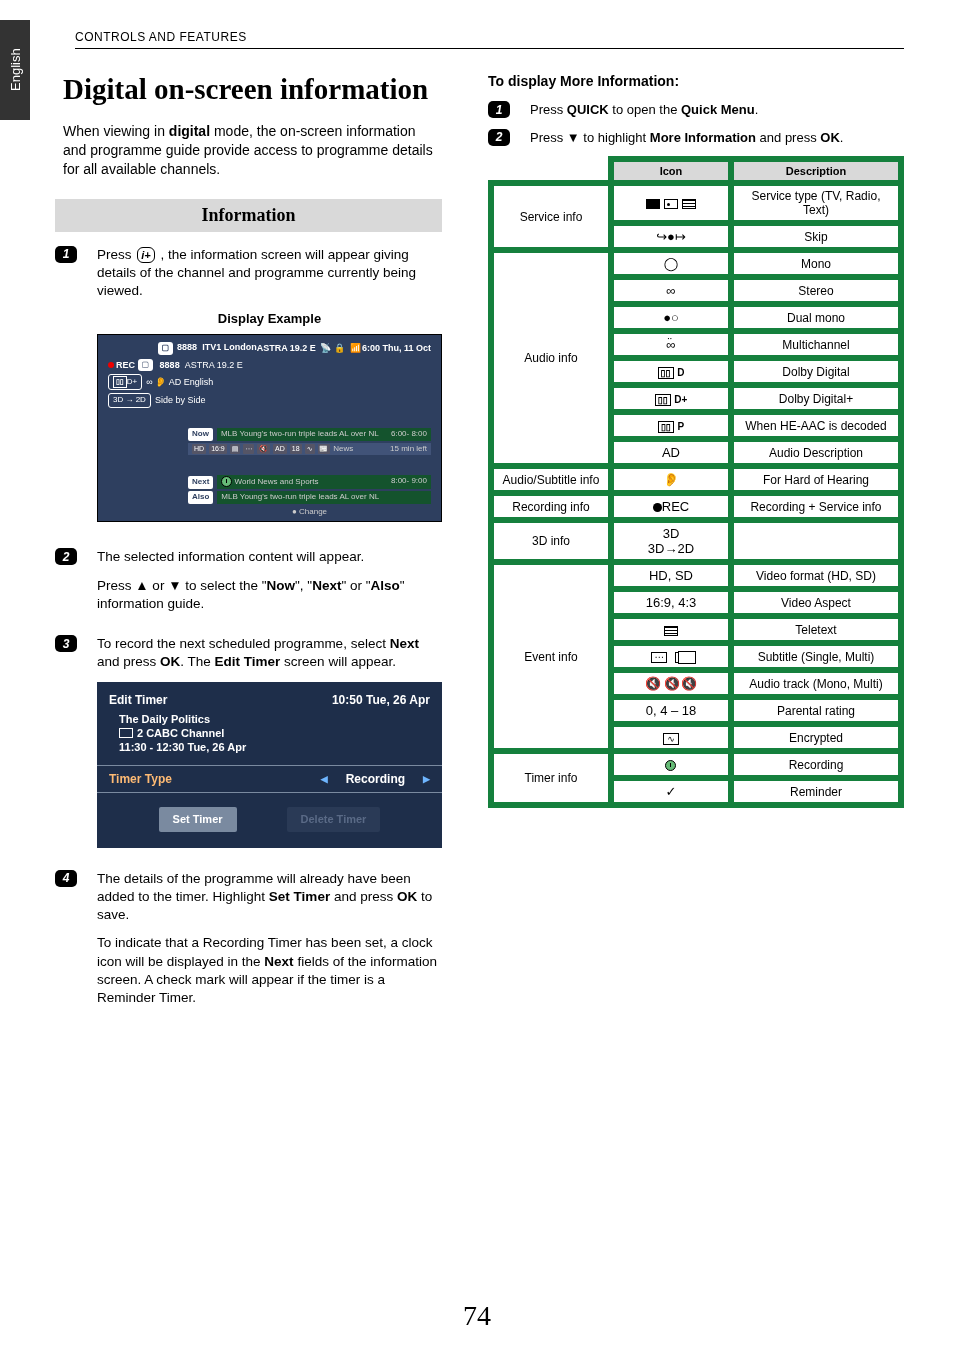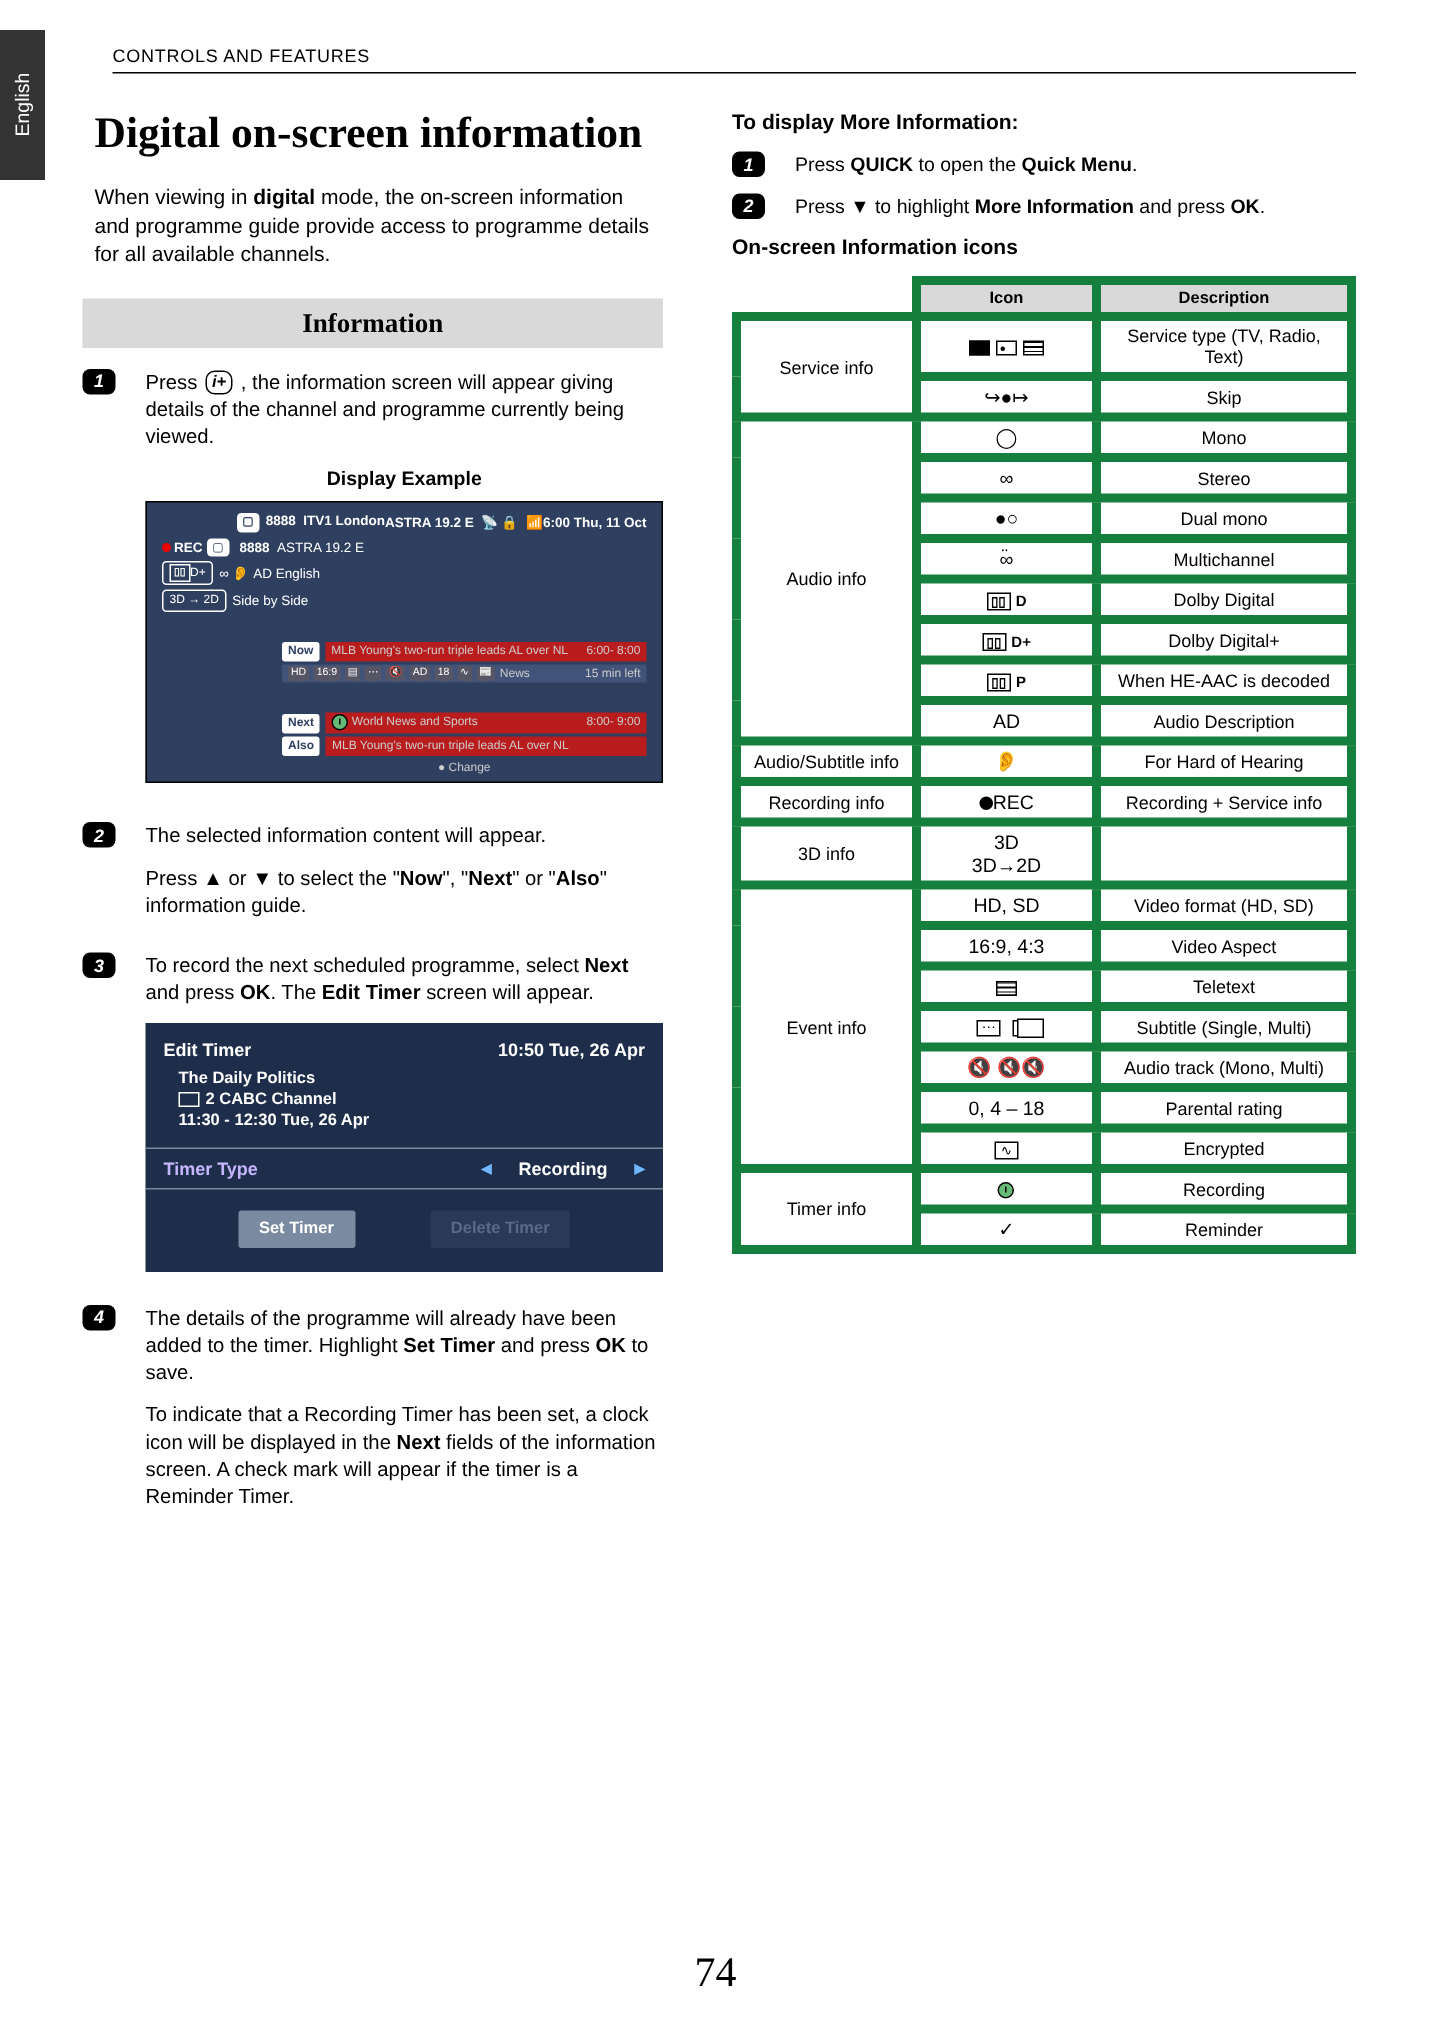--- a/index.html
+++ b/index.html
@@ -23,32 +23,32 @@
     
     .disp-ex { background: #2e3f5f; border: 1px solid #000; color: #fff; padding: 6px 10px 4px 10px; margin-bottom: 14px; font-family: Arial, sans-serif; }
     .disp-row1 { display: flex; justify-content: flex-end; font-size: 9px; font-weight: bold; margin-bottom: 4px; align-items: center; }
     .disp-chip { background: #fff; color: #2e3f5f; font-size: 8px; padding: 1px 4px; border-radius: 3px; display: inline-block; margin-right: 4px; }
     .disp-pill { border: 1px solid #fff; border-radius: 3px; padding: 1px 4px; font-size: 8px; display: inline-block; margin-right: 4px; }
     .disp-row2 { font-size: 9px; margin-bottom: 3px; display:flex; align-items:center; }
     .disp-dot { display:inline-block; width:6px; height:6px; background:#e00; border-radius:50%; margin-right:2px; vertical-align:middle;}
     .disp-info-section { margin-top: 20px; margin-left: 80px; }
     .disp-info-row { display: flex; font-size: 8px; align-items: center; margin-bottom: 2px; }
     .disp-info-label { background: #fff; color: #2e3f5f; padding: 1px 4px; margin-right: 4px; font-weight: bold; border-radius: 2px; font-size:8px; }
-    .disp-info-text { background: #b91c1c; padding: 1px 4px; flex:1; color:#ccc; display:flex; justify-content:space-between; }
+    .disp-info-text { background: #14532d; padding: 1px 4px; flex:1; color:#ccc; display:flex; justify-content:space-between; }
     .disp-info-icons { background:#415378; font-size:8px; padding:1px 4px; margin-top:2px; display:flex; gap:3px; align-items:center; color:#ccc; }
     .disp-change { text-align:center; font-size:8px; color:#ccc; margin-top:3px; }
     .mini-box { display:inline-block; background:#556; color:#fff; padding:0 2px; font-size:7px; border-radius:1px;}
     
     .edit-timer { background: #1e2e4a; color: #fff; padding: 10px 12px; font-size: 11px; margin-bottom: 10px; }
     .et-head { display: flex; justify-content: space-between; font-weight: bold; margin-bottom: 4px; font-size: 12px; }
     .et-sub { font-size: 11px; font-weight: bold; line-height: 1.3; }
     .et-chan { display: flex; align-items: center; gap: 4px; }
     .et-chan-icon { display: inline-block; width: 14px; height: 10px; border: 1px solid #fff; }
     .et-bar { border-top: 1px solid #7a8aa0; border-bottom: 1px solid #7a8aa0; margin: 10px -12px 14px -12px; padding: 5px 12px; display: flex; justify-content: space-between; align-items: center; font-size: 12px; }
-    .et-bar-left { color: #c4b5fd; font-weight: bold; }
+    .et-bar-left { color: #fdba74; font-weight: bold; }
     .et-bar-right { font-weight: bold; color: #fff; display: flex; align-items: center; gap: 4px; }
     .et-arrow { font-size: 9px; color: #6fb6ff; }
     .et-buttons { display: flex; gap: 50px; justify-content: center; margin-top: 4px; margin-bottom: 6px; }
     .et-btn { padding: 5px 14px; font-size: 11px; font-weight: bold; border-radius: 2px; }
     .et-btn-set { background: #7a8aa0; color: #fff; }
     .et-btn-del { background: #2a3a56; color: #5a6a86; }
     
     .rhead { font-weight: bold; font-size: 14px; margin-bottom: 12px; }
     .rstep { display: flex; margin-bottom: 10px; }
     .rstep .step-body { font-size: 13px; }
@@ -213,21 +213,20 @@
           <span>Press </span><b>QUICK</b><span> to open the </span><b>Quick Menu</b><span>.</span>
         </div>
       </div>
       <div class="rstep">
         <div class="step-num">2</div>
         <div class="step-body">
           <span>Press ▼ to highlight </span><b>More Information</b><span> and press </span><b>OK</b><span>.</span>
         </div>
       </div>
 
-      <div class="rhead" style="margin-top:10px;">On-screen Information icons</div>
 
       <table class="info-table">
         <thead>
           <tr>
             <th style="width:120px;border-left:none;border-top:none;background:#fff;"></th>
             <th style="width:120px;">Icon</th>
             <th>Description</th>
           </tr>
         </thead>
         <tbody>

